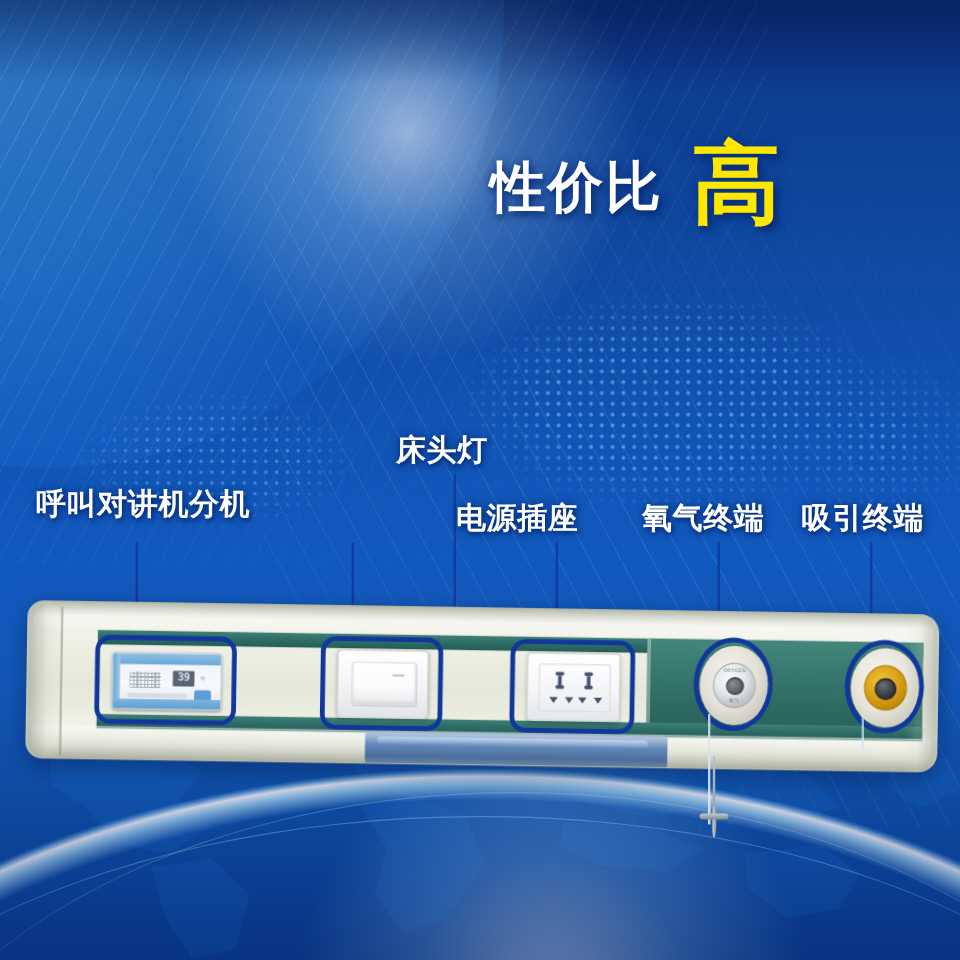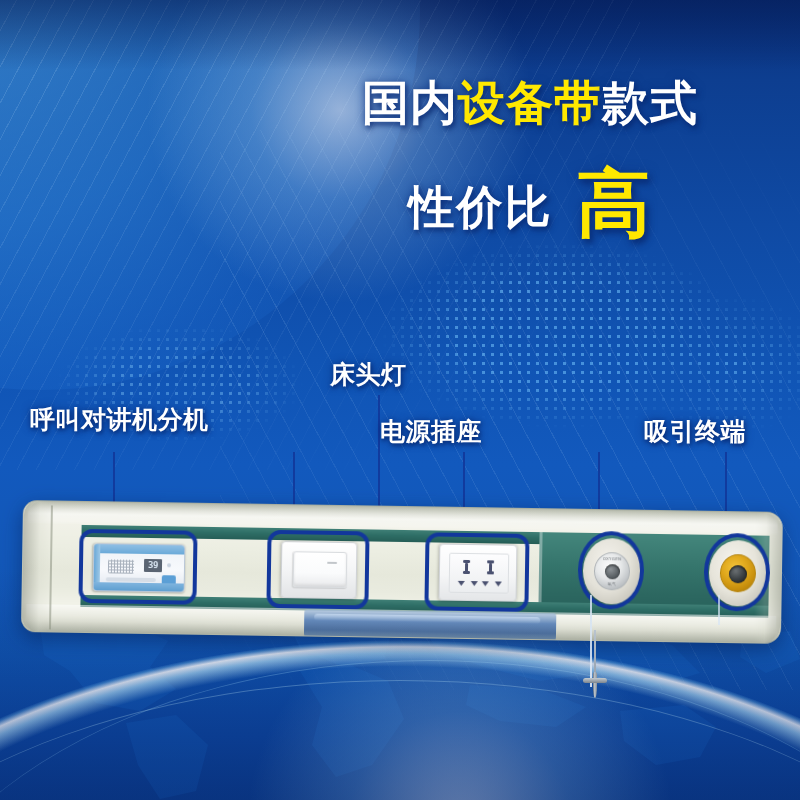--- a/index.html
+++ b/index.html
@@ -455,41 +455,41 @@
   </svg>
 
   <div class="bg-layer" id="arc-thin-2"></div>
   <div class="bg-layer" id="arc-thin-1"></div>
   <div class="bg-layer" id="horizon"></div>
   <div class="bg-layer" id="horizon-glow"></div>
   <div class="bg-layer" id="bottom-vignette"></div>
   <div class="bg-layer" id="top-vignette"></div>
 
   <div id="headline">
-    <div class="hl-line1"><span class="hl-white">国内</span><span class="hl-yellow">设备带</span><span class="hl-white">款式</span></div>
     <div class="hl-line2">
       <span class="hl-mid hl-white">性价比</span>
       <span class="hl-big hl-yellow">高</span>
     </div>
   </div>
 
   <div class="callout" style="left:6px; top:403px;margin-left:24px;">呼叫对讲机分机</div>
   <div class="leader" style="left:113px; top:452px; height:58px;"></div>
 
   <div class="leader" style="left:293px; top:452px; height:58px;"></div>
 
   <div class="callout" style="left:330px; top:358px;">床头灯</div>
   <div class="leader" style="left:378px; top:395px; height:222px;"></div>
 
   <div class="callout" style="left:380px; top:415px;">电源插座</div>
   <div class="leader" style="left:463px; top:452px; height:58px;"></div>
 
+  <div class="callout" style="left:535px; top:415px;">氧气终端</div>
   <div class="leader" style="left:598px; top:452px; height:76px;"></div>
 
-  <div class="callout" style="left:644px; top:415px;">吸引终端</div>
+  <div class="callout" style="left:668px; top:415px;">吸引终端</div>
   <div class="leader" style="left:725px; top:452px; height:76px;"></div>
 
   <div id="unit">
     <div id="unit-body">
       <div id="topnose"></div>
       <div class="stripe" id="stripe-top"></div>
       <div id="teal-panel"></div>
       <div id="teal-panel-edge"></div>
       <div class="stripe" id="stripe-bot"></div>
 

